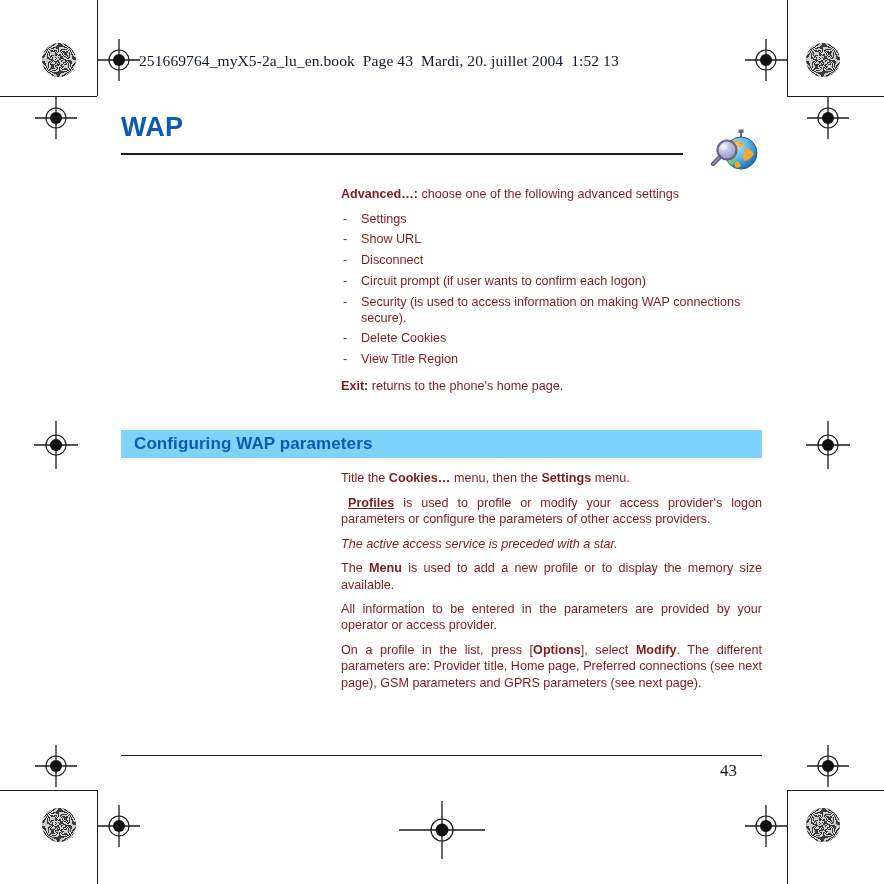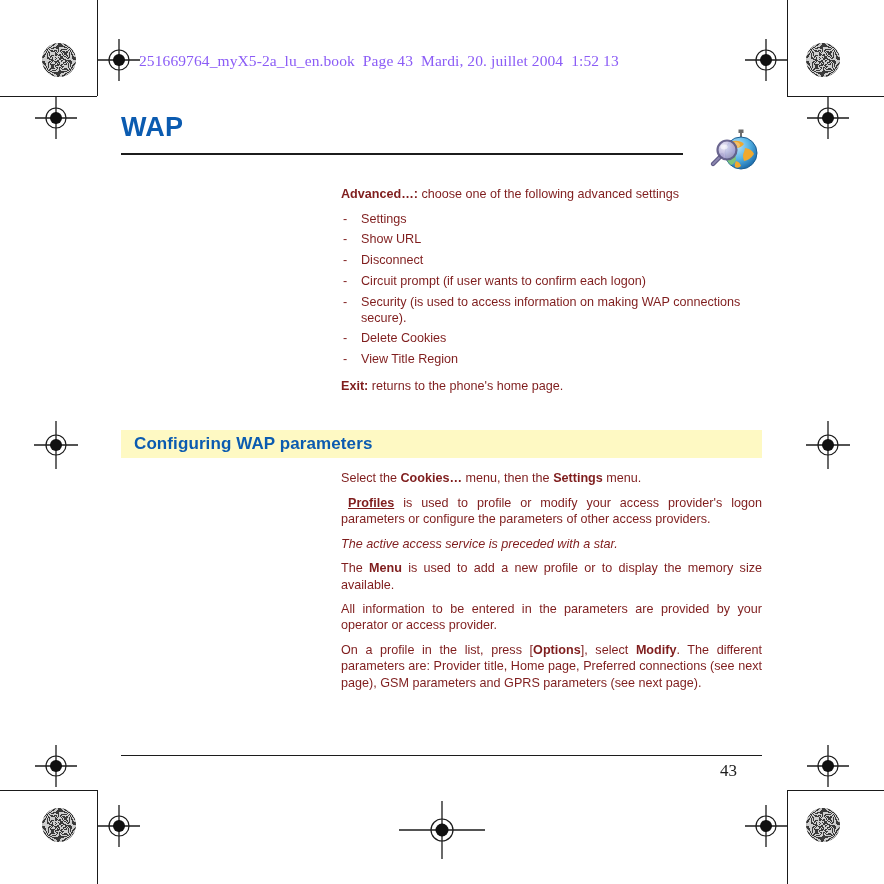--- a/index.html
+++ b/index.html
@@ -47,21 +47,21 @@
     width: 884px;
     height: 884px;
   }
 
   .doc-header {
     position: absolute;
     left: 139px;
     top: 52px;
     font-family: "Liberation Serif", serif;
     font-size: 15.5px;
-    color: #8b5cf6;
+    color: #0f172a;
     white-space: pre;
     letter-spacing: .1px;
   }
 
   .page-title {
     position: absolute;
     left: 121px;
     top: 112px;
     font-size: 27px;
     font-weight: bold;
@@ -127,21 +127,21 @@
     left: 2px;
     top: 0;
   }
 
   .section-banner {
     position: absolute;
     left: 121px;
     top: 430px;
     width: 641px;
     height: 28px;
-    background: #fef9c3;
+    background: #7dd3fc;
   }
   .section-banner .section-label {
     position: absolute;
     left: 13px;
     top: 4px;
     font-size: 17px;
     font-weight: bold;
     color: #0b5bb0;
     letter-spacing: .1px;
   }
@@ -349,21 +349,21 @@
 
     <p class="para noj" style="margin-top:11px; margin-bottom:0;"><b>Exit:</b><span> returns to the phone's home page.</span></p>
   </div>
 
   <div class="section-banner">
     <span class="section-label">Configuring WAP parameters</span>
   </div>
 
   <div class="content2 body-text">
 
-    <p class="para noj"><span>Select the </span><b>Cookies…</b><span> menu, then the </span><b>Settings</b><span> menu.</span></p>
+    <p class="para noj"><span>Title the </span><b>Cookies…</b><span> menu, then the </span><b>Settings</b><span> menu.</span></p>
 
     <p class="para"><span class="uline">Profiles</span><span> is used to profile or modify your access provider's logon parameters or configure the parameters of other access providers.</span></p>
 
     <p class="para noj ital">The active access service is preceded with a star.</p>
 
     <p class="para"><span>The </span><b>Menu</b><span> is used to add a new profile or to display the memory size available.</span></p>
 
 
     <p class="para">All information to be entered in the parameters are provided by your operator or access provider.</p>
 

